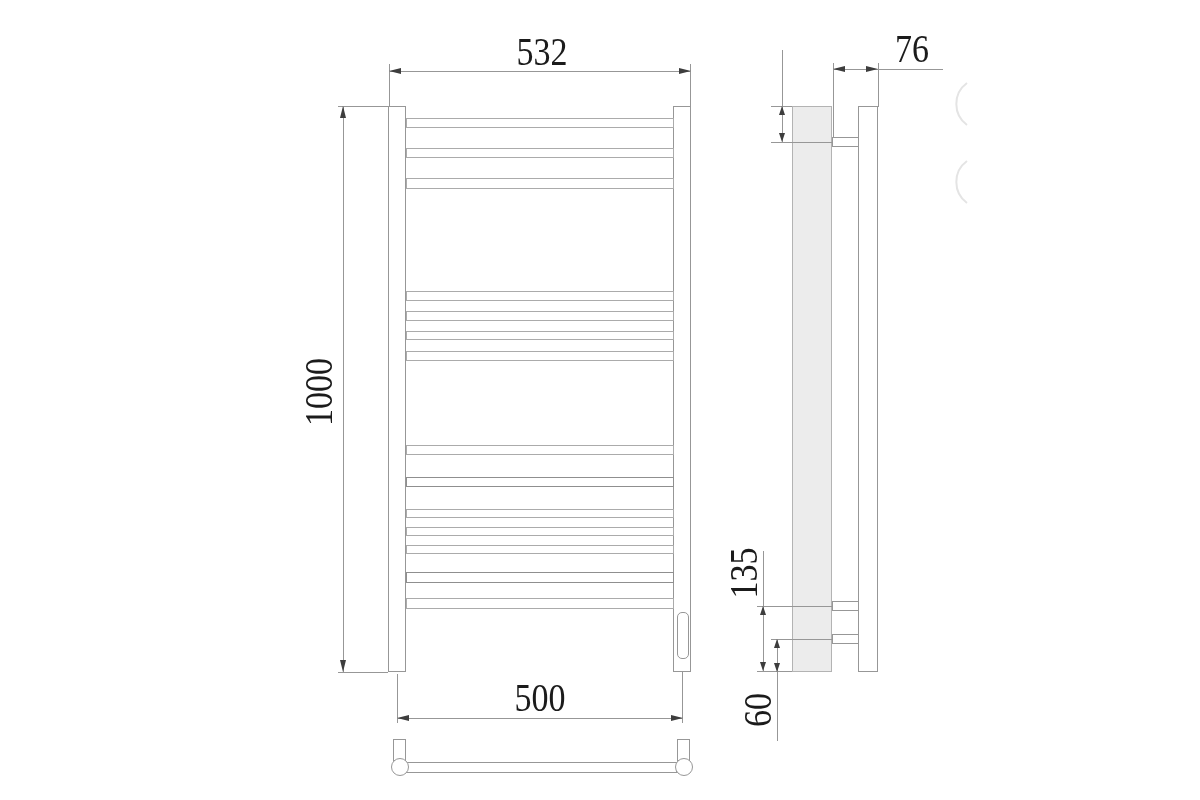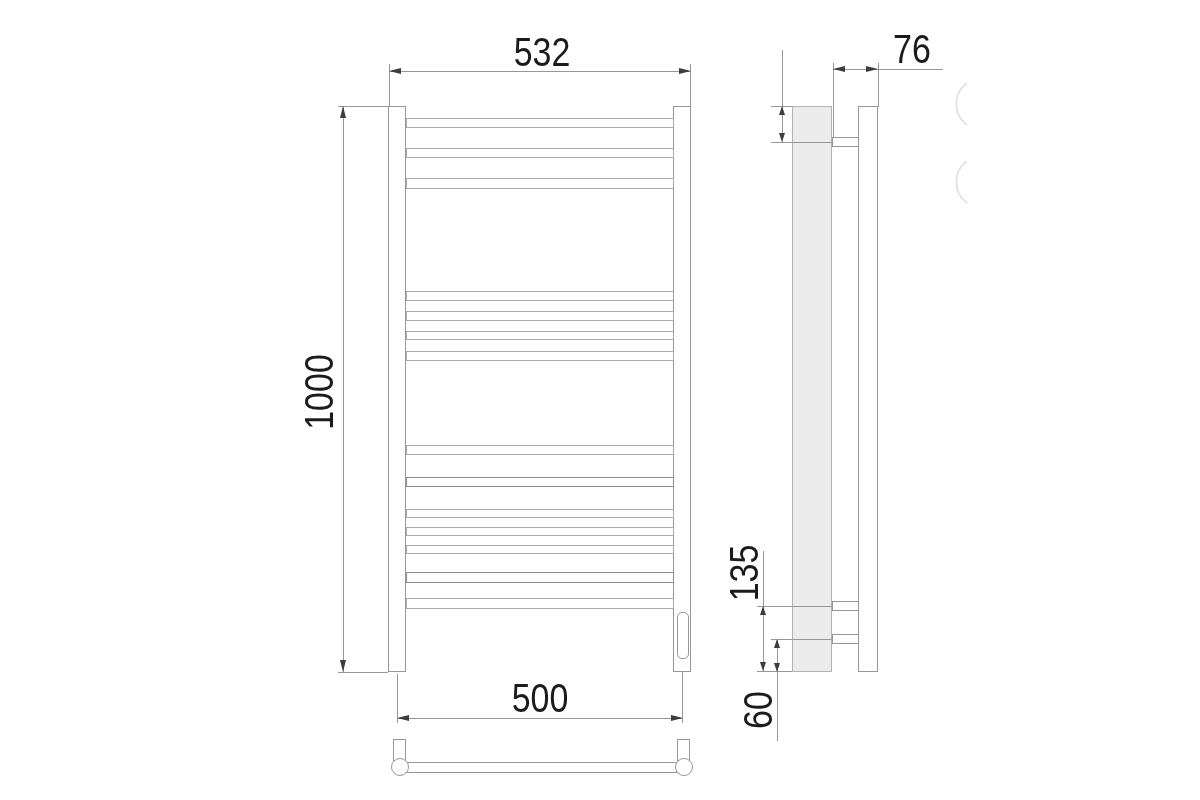--- a/index.html
+++ b/index.html
@@ -1,17 +1,17 @@
 <!DOCTYPE html>
 <html><head>
 <meta charset="utf-8">
 <style>
   html,body{margin:0;padding:0;background:#fff;}
   #canvas{position:relative;width:1200px;height:800px;background:#ffffff;overflow:hidden;
-          font-family:Liberation Sans, sans-serif;}
+          font-family:Liberation Serif, serif;}
   .hline{position:absolute;height:1px;background:#979797;}
   .vline{position:absolute;width:1px;background:#979797;}
   .outline{position:absolute;background:#fff;border:1px solid #979797;box-sizing:border-box;}
   .rung{position:absolute;left:406px;width:268px;background:#fff;border:1px solid #ababab;box-sizing:border-box;}
   .rung.bold{border-color:#8f8f8f;}
   .dim{position:absolute;color:#1b1b1b;text-align:center;white-space:nowrap;
        font-size:40px;line-height:32px;font-weight:400;}
   .dim.h{transform:scaleX(0.85);}
   .dim.v{transform:rotate(-90deg) scaleX(0.85);}
   .arr{position:absolute;width:0;height:0;border-style:solid;border-color:transparent;}

